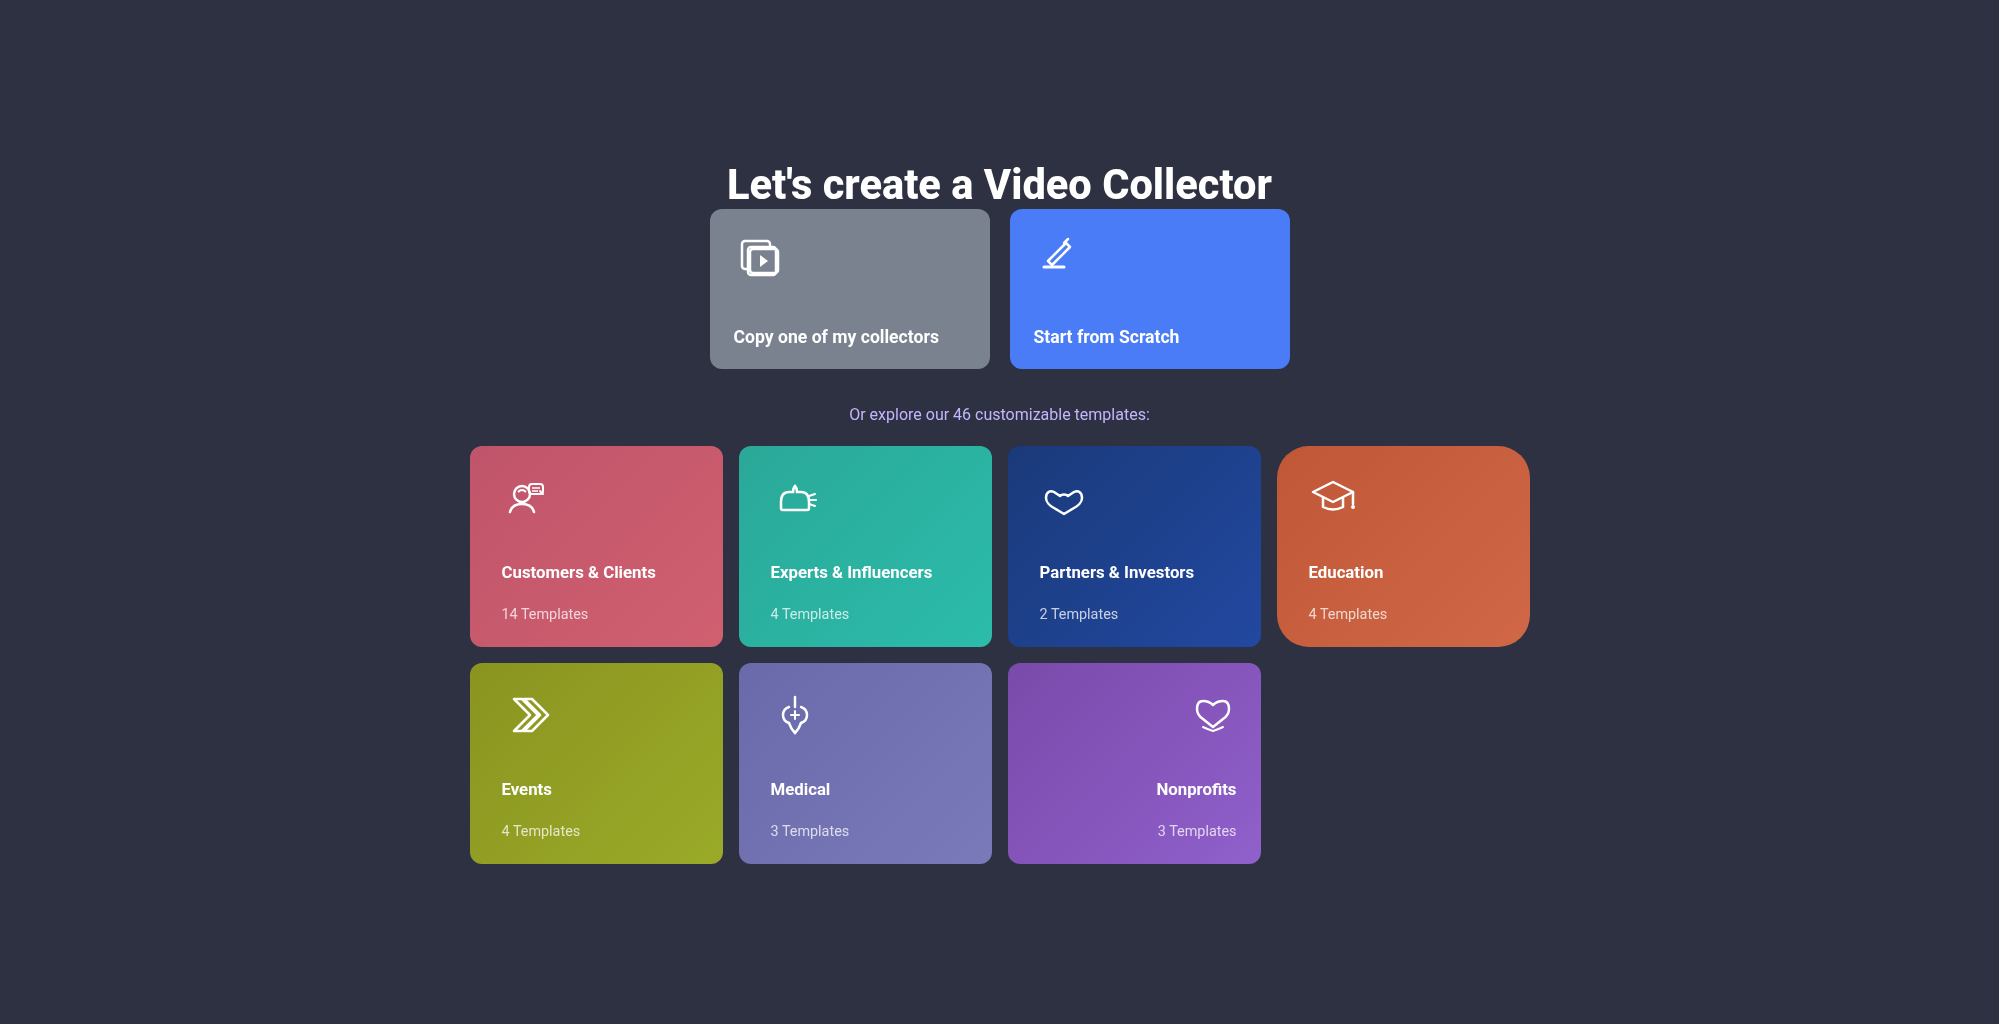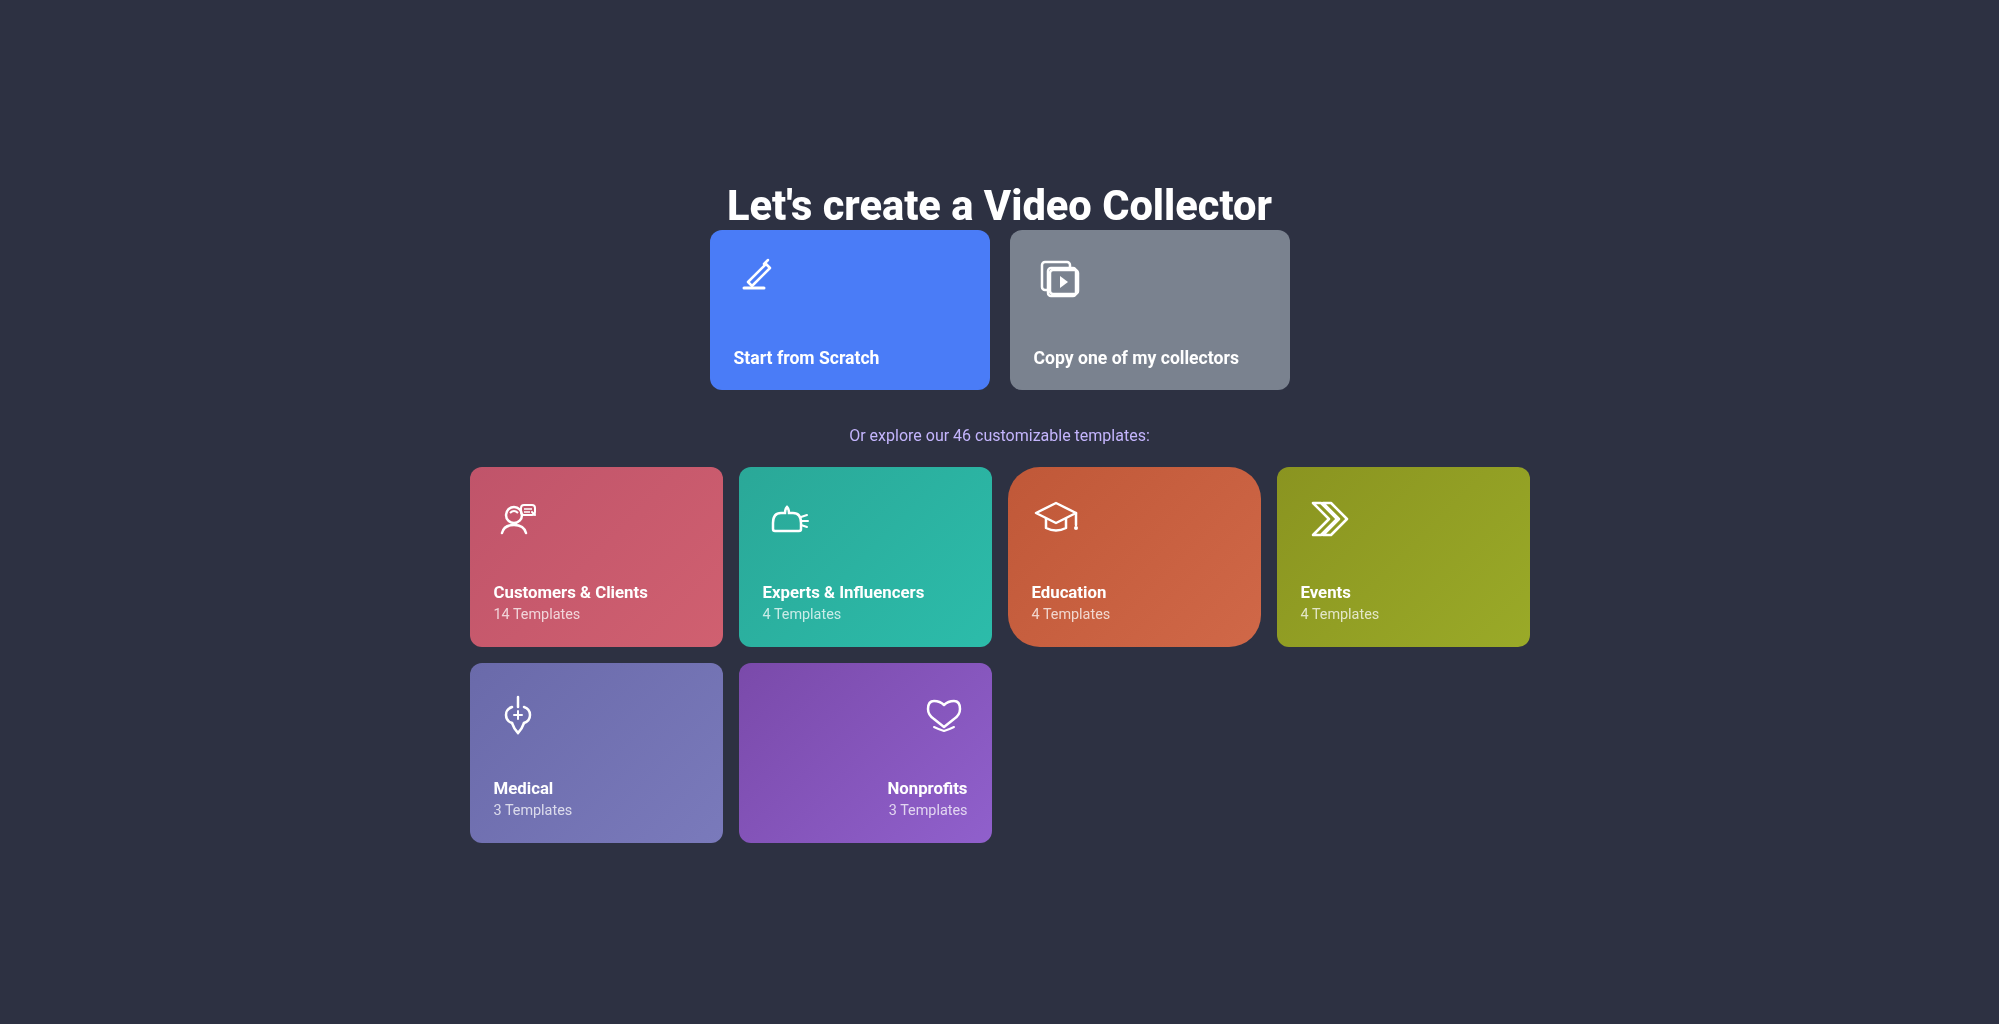--- a/index.html
+++ b/index.html
@@ -68,27 +68,28 @@
     }
 
     .templates-grid {
       display: grid;
       grid-template-columns: repeat(4, 1fr);
       gap: 16px;
     }
 
     .template-card {
       border-radius: 12px;
-      padding: 28px 24px 24px 24px;
+      padding: 28px 24px 24px 32px;
       display: flex;
       flex-direction: column;
       align-items: flex-start;
       cursor: pointer;
       transition: transform 0.15s, opacity 0.15s;
       min-height: 180px;
+      gap: 20px;
     }
 
     .template-card .card-title {
       font-size: 1.05rem;
       font-weight: 700;
       color: #ffffff;
       margin-bottom: 4px;
     }
 
     .template-card .card-count {
@@ -118,41 +119,41 @@
     }
   </style>
 </head>
 <body>
 
 <div class="container">
   <h1 class="page-title">Let's create a Video Collector</h1>
 
   <div class="top-actions">
 
-    <div class="action-card scratch">
-      <div class="card-icon-wrap">
-        <svg class="svg-icon" viewBox="0 0 48 48" fill="none" xmlns="http://www.w3.org/2000/svg">
-          <line x1="10" y1="36" x2="30" y2="36" stroke="white" stroke-width="3" stroke-linecap="round"></line>
-          <path d="M14 30 L32 12 L36 16 L18 34 Z" stroke="white" stroke-width="2.5" fill="none" stroke-linejoin="round"></path>
-          <line x1="30" y1="12" x2="34" y2="8" stroke="white" stroke-width="2.5" stroke-linecap="round"></line>
-        </svg>
-      </div>
-      <span class="label">Start from Scratch</span>
-    </div>
-
     <div class="action-card copy">
       <div class="card-icon-wrap">
         <svg class="svg-icon" viewBox="0 0 48 48" fill="none" xmlns="http://www.w3.org/2000/svg">
           <rect x="8" y="10" width="28" height="28" rx="3" stroke="white" stroke-width="2.5" fill="none"></rect>
           <rect x="14" y="16" width="28" height="28" rx="3" stroke="white" stroke-width="2.5" fill="#7a828f"></rect>
           <polygon points="26,24 34,30 26,36" fill="white"></polygon>
           <rect x="16" y="18" width="28" height="24" rx="3" stroke="white" stroke-width="2.5" fill="none"></rect>
         </svg>
       </div>
       <span class="label">Copy one of my collectors</span>
+    </div>
+
+    <div class="action-card scratch">
+      <div class="card-icon-wrap">
+        <svg class="svg-icon" viewBox="0 0 48 48" fill="none" xmlns="http://www.w3.org/2000/svg">
+          <line x1="10" y1="36" x2="30" y2="36" stroke="white" stroke-width="3" stroke-linecap="round"></line>
+          <path d="M14 30 L32 12 L36 16 L18 34 Z" stroke="white" stroke-width="2.5" fill="none" stroke-linejoin="round"></path>
+          <line x1="30" y1="12" x2="34" y2="8" stroke="white" stroke-width="2.5" stroke-linecap="round"></line>
+        </svg>
+      </div>
+      <span class="label">Start from Scratch</span>
     </div>
   </div>
 
   <p class="explore-text">Or explore our 46 customizable templates:</p>
 
   <div class="templates-grid">
 
     <div class="template-card card-customers">
       <div class="card-icon-wrap">
         <svg class="svg-icon" viewBox="0 0 48 48" fill="none" xmlns="http://www.w3.org/2000/svg">
@@ -176,20 +177,29 @@
           <path d="M10 28 Q10 18 18 18 L22 18 Q22 14 24 12 Q26 14 26 18 L30 18 Q38 18 38 28 L38 34 Q38 36 36 36 L12 36 Q10 36 10 34 Z" stroke="white" stroke-width="2.5" fill="none"></path>
           <line x1="38" y1="22" x2="44" y2="20" stroke="white" stroke-width="2" stroke-linecap="round"></line>
           <line x1="38" y1="26" x2="45" y2="26" stroke="white" stroke-width="2" stroke-linecap="round"></line>
           <line x1="38" y1="30" x2="44" y2="32" stroke="white" stroke-width="2" stroke-linecap="round"></line>
         </svg>
       </div>
       <span class="card-title">Experts &amp; Influencers</span>
       <span class="card-count">4 Templates</span>
     </div>
 
+    <div class="template-card card-partners">
+      <div class="card-icon-wrap">
+        <svg class="svg-icon" viewBox="0 0 48 48" fill="none" xmlns="http://www.w3.org/2000/svg">
+          <path d="M6 24 C6 18 10 16 14 18 L20 22 C22 20 26 20 28 22 L34 18 C38 16 42 18 42 24 C42 28 38 32 34 34 L24 40 L14 34 C10 32 6 28 6 24Z" stroke="white" stroke-width="2.5" fill="none" stroke-linejoin="round"></path>
+        </svg>
+      </div>
+      <span class="card-title">Partners &amp; Investors</span>
+      <span class="card-count">2 Templates</span>
+    </div>
 
     <div class="template-card card-education">
       <div class="card-icon-wrap">
         <svg class="svg-icon" viewBox="0 0 48 48" fill="none" xmlns="http://www.w3.org/2000/svg">
           <path d="M24 8 L44 18 L24 28 L4 18 Z" stroke="white" stroke-width="2.5" fill="none" stroke-linejoin="round"></path>
           <path d="M14 23 L14 33 Q24 38 34 33 L34 23" stroke="white" stroke-width="2.5" fill="none" stroke-linejoin="round"></path>
           <line x1="44" y1="18" x2="44" y2="30" stroke="white" stroke-width="2.5" stroke-linecap="round"></line>
           <circle cx="44" cy="33" r="2" fill="white"></circle>
         </svg>
       </div>

